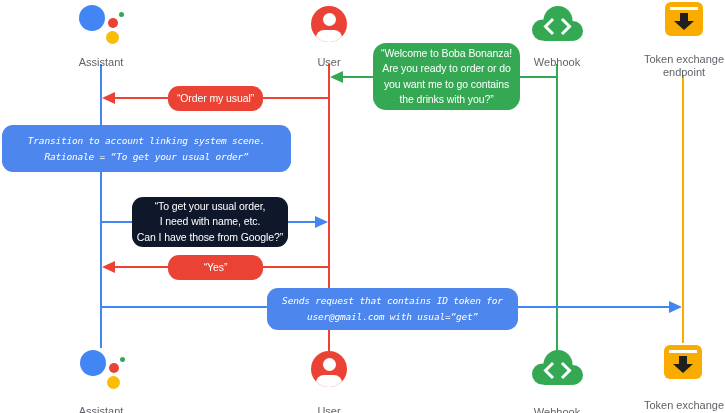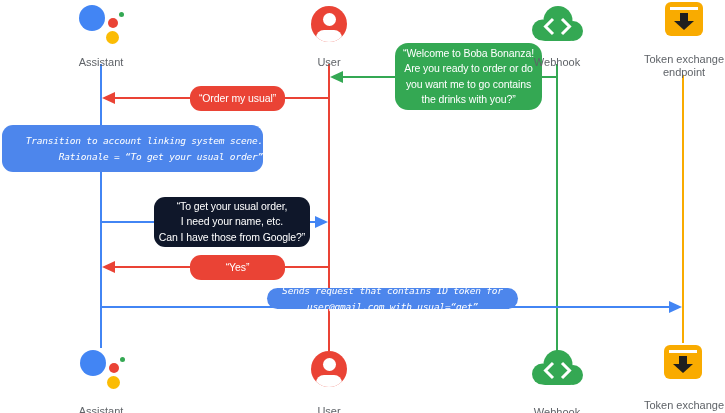--- a/index.html
+++ b/index.html
@@ -23,29 +23,29 @@
   .head-right{border-left:13px solid;}
   .hd-welcome{left:330px;top:71px;border-right-color:#34a853;}
   .hd-order{left:102px;top:92px;border-right-color:#ea4335;}
   .hd-ask{left:315px;top:216px;border-left-color:#4285f4;}
   .hd-yes{left:102px;top:261px;border-right-color:#ea4335;}
   .hd-sends{left:669px;top:301px;border-left-color:#4285f4;}
   
   .bubble{position:absolute;border-radius:11px;color:#fff;display:flex;flex-direction:column;
           align-items:center;justify-content:center;text-align:center;}
   .bubble span{display:block;white-space:nowrap;}
-  .sansb{font-size:10.5px;line-height:15.5px;letter-spacing:-0.1px;margin-left:22px;}
+  .sansb{font-size:10.5px;line-height:15.5px;letter-spacing:-0.1px;}
   .monob{font-family:"DejaVu Sans Mono",monospace;font-style:italic;font-size:9.5px;
          line-height:16px;letter-spacing:-0.2px;}
   .bb-welcome{left:373px;top:43px;width:147px;height:67px;background:#34a853;border-radius:13px;}
   .bb-order{left:168px;top:86px;width:95px;height:25px;background:#ea4335;}
-  .bb-note{left:2px;top:125px;width:261px;height:47px;background:#4d86ec;align-items:flex-end;}
+  .bb-note{left:2px;top:125px;width:289px;height:47px;background:#4d86ec;}
   .bb-ask{left:132px;top:197px;width:156px;height:50px;background:#0f172a;}
   .bb-yes{left:168px;top:255px;width:95px;height:25px;background:#ea4335;}
-  .bb-sends{left:267px;top:288px;width:251px;height:21px;background:#4d86ec;}
+  .bb-sends{left:267px;top:288px;width:251px;height:42px;background:#4d86ec;}
   
   .label{position:absolute;font-size:11px;line-height:12.5px;color:#5f6368;text-align:center;margin-top:11px;}
   .lb-assistant-top{left:56px;top:45px;width:90px;}
   .lb-user-top{left:294px;top:45px;width:70px;}
   .lb-webhook-top{left:517px;top:45px;width:80px;}
   .lb-token-top{left:634px;top:42px;width:100px;}
   .lb-assistant-bottom{left:56px;top:394px;width:90px;}
   .lb-user-bottom{left:294px;top:394px;width:70px;}
   .lb-webhook-bottom{left:517px;top:395px;width:80px;}
   .lb-token-bottom{left:634px;top:388px;width:100px;}
@@ -113,21 +113,21 @@
     <span>“Order my usual”</span>
   </div>
 
   <div class="bubble monob bb-note">
     <span>Transition to account linking system scene.</span>
     <span>Rationale = “To get your usual order”</span>
   </div>
 
   <div class="bubble sansb bb-ask">
     <span>“To get your usual order,</span>
-    <span>I need your name, etc.</span>
+    <span>I need with name, etc.</span>
     <span>Can I have those from Google?”</span>
   </div>
 
   <div class="bubble sansb bb-yes">
     <span>“Yes”</span>
   </div>
 
   <div class="bubble monob bb-sends">
     <span>Sends request that contains ID token for</span>
     <span>user@gmail.com with usual=“get”</span>

